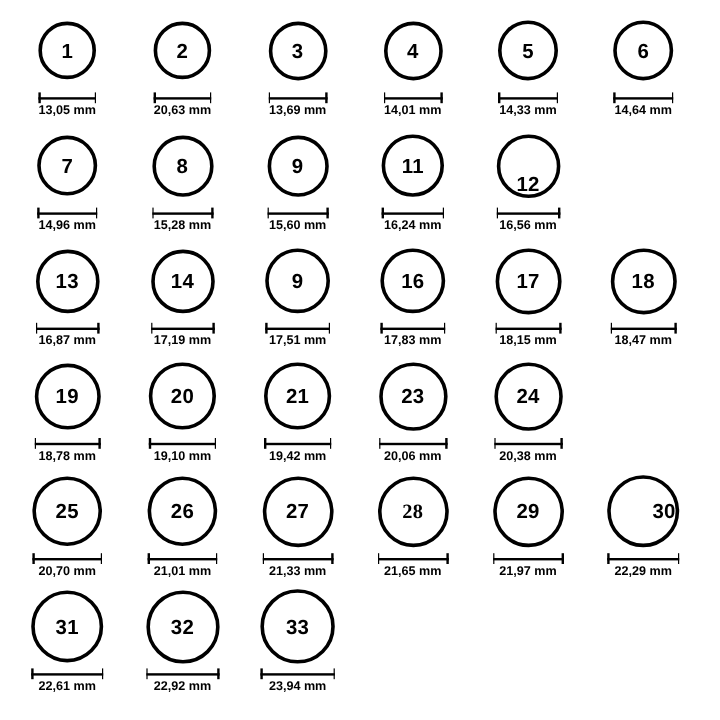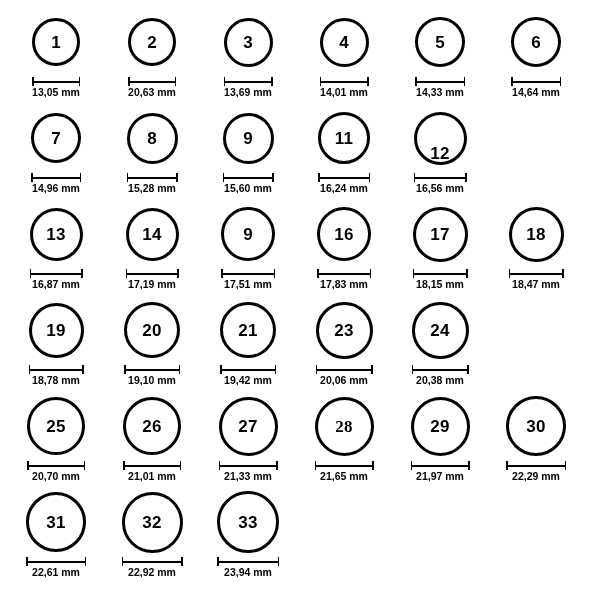--- a/index.html
+++ b/index.html
@@ -449,21 +449,21 @@
         </div>
         <div class="measure-bar" style="width: 59px;">
           <div class="line"></div>
           <div class="cap left"></div>
           <div class="cap right"></div>
         </div>
         <div class="ring-mm">21,97 mm</div>
       </div>
       <div class="ring-cell">
         <div class="ring-circle-wrap">
-          <div class="ring-circle" style="width: 60px; height: 60px;">
+          <div class="ring-circle" style="width: 60px; height: 60px; justify-content: flex-end;">
             <span class="ring-number">30</span>
           </div>
         </div>
         <div class="measure-bar" style="width: 60px;">
           <div class="line"></div>
           <div class="cap left"></div>
           <div class="cap right"></div>
         </div>
         <div class="ring-mm">22,29 mm</div>
       </div>

